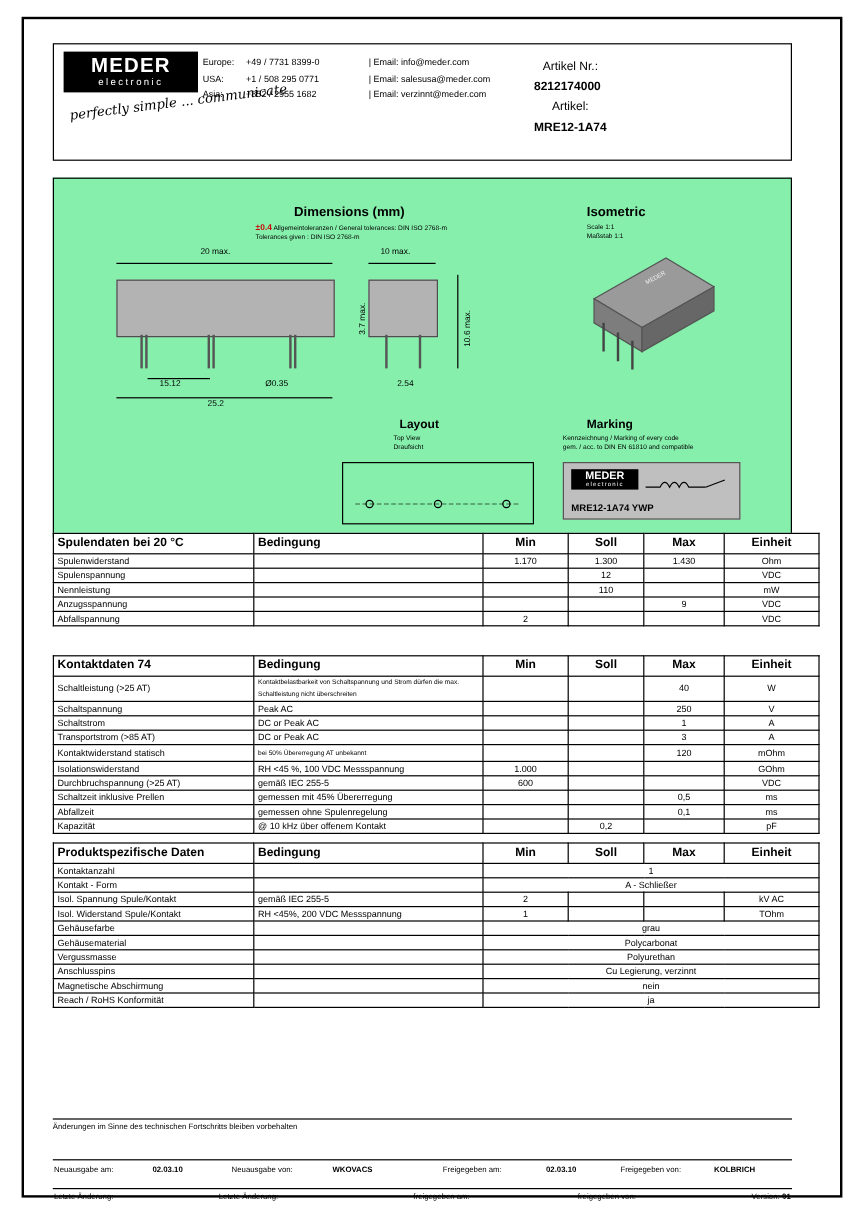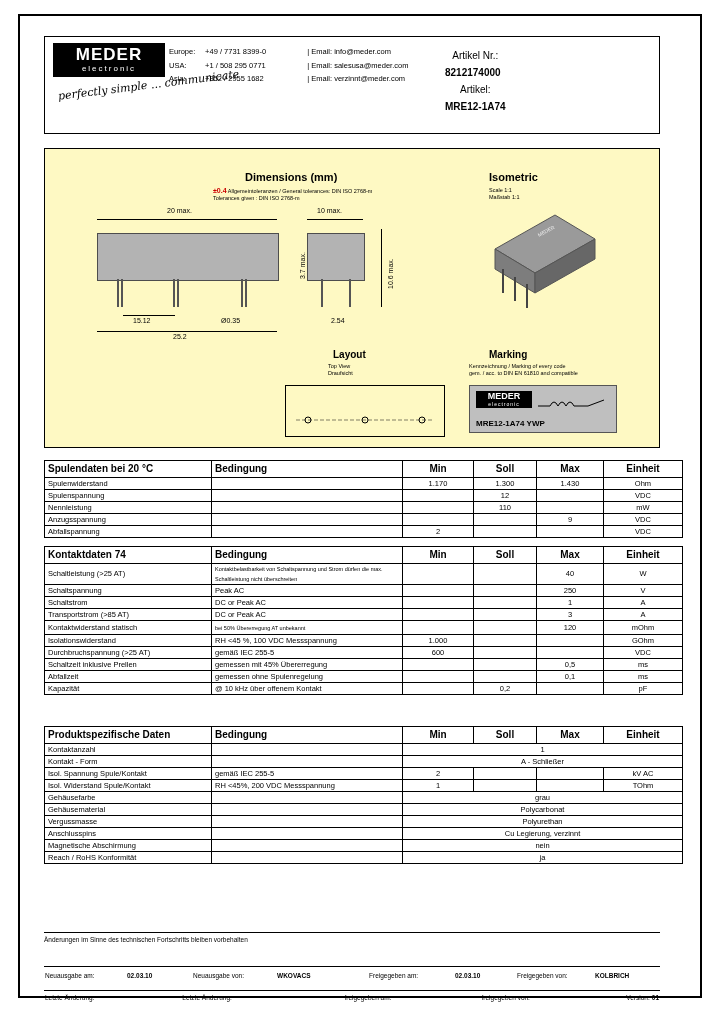--- a/index.html
+++ b/index.html
@@ -95,21 +95,21 @@
   .art-block .val { font-weight: bold; }
 
   
   .draw-box {
     position: absolute;
     left: 44px; top: 148px;
     width: 616px;
     height: 300px;
     border: 1px solid #000;
     box-sizing: border-box;
-    background: #fef9c3;
+    background: #86efac;
     text-decoration: underline;
   }
   .dim-title {
     position: absolute;
     left: 200px; top: 22px;
     font-size: 11px;
     font-weight: bold;
   }
   .dim-tol {
     position: absolute;
@@ -420,21 +420,21 @@
         <div class="s">electronic</div>
       </div>
       <svg class="mk-coil" viewBox="0 0 70 14">
         <path d="M2 10 L14 10 Q18 2 22 10 Q26 2 30 10 Q34 2 38 10 L52 10" fill="none" stroke="#000" stroke-width="1"></path>
         <line x1="52" y1="10" x2="68" y2="4" stroke="#000" stroke-width="1"></line>
       </svg>
       <div class="mk-part">MRE12-1A74 YWP</div>
     </div>
   </div>
 
-  <table class="dt" style="left:44px; top:460px;">
+  <table class="dt" style="left:44px; top:444px;">
     <thead>
       <tr>
         <th class="col1">Spulendaten bei 20 °C</th>
         <th class="col2">Bedingung</th>
         <th class="col3 c">Min</th>
         <th class="col4 c">Soll</th>
         <th class="col5 c">Max</th>
         <th class="col6 c">Einheit</th>
       </tr>
     </thead>
@@ -571,21 +571,21 @@
           <td>Kapazität</td>
           <td>@ 10 kHz über offenem Kontakt</td>
           <td class="c"></td>
           <td class="c">0,2</td>
           <td class="c"></td>
           <td class="c">pF</td>
         </tr>
     </tbody>
   </table>
 
-  <table class="dt" style="left:44px; top:702px;margin-top:24px;">
+  <table class="dt" style="left:44px; top:702px;">
     <thead>
       <tr>
         <th class="col1">Produktspezifische Daten</th>
         <th class="col2">Bedingung</th>
         <th class="col3 c">Min</th>
         <th class="col4 c">Soll</th>
         <th class="col5 c">Max</th>
         <th class="col6 c">Einheit</th>
       </tr>
     </thead>

